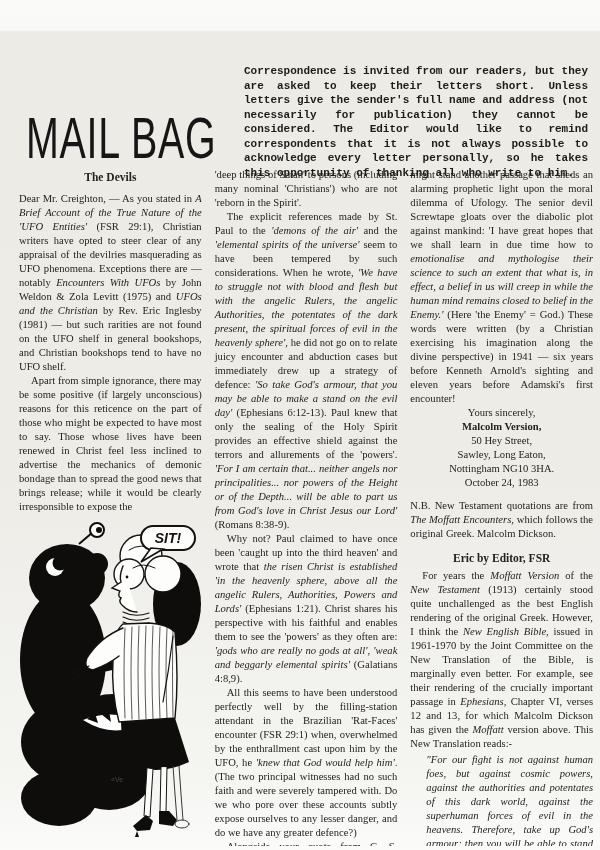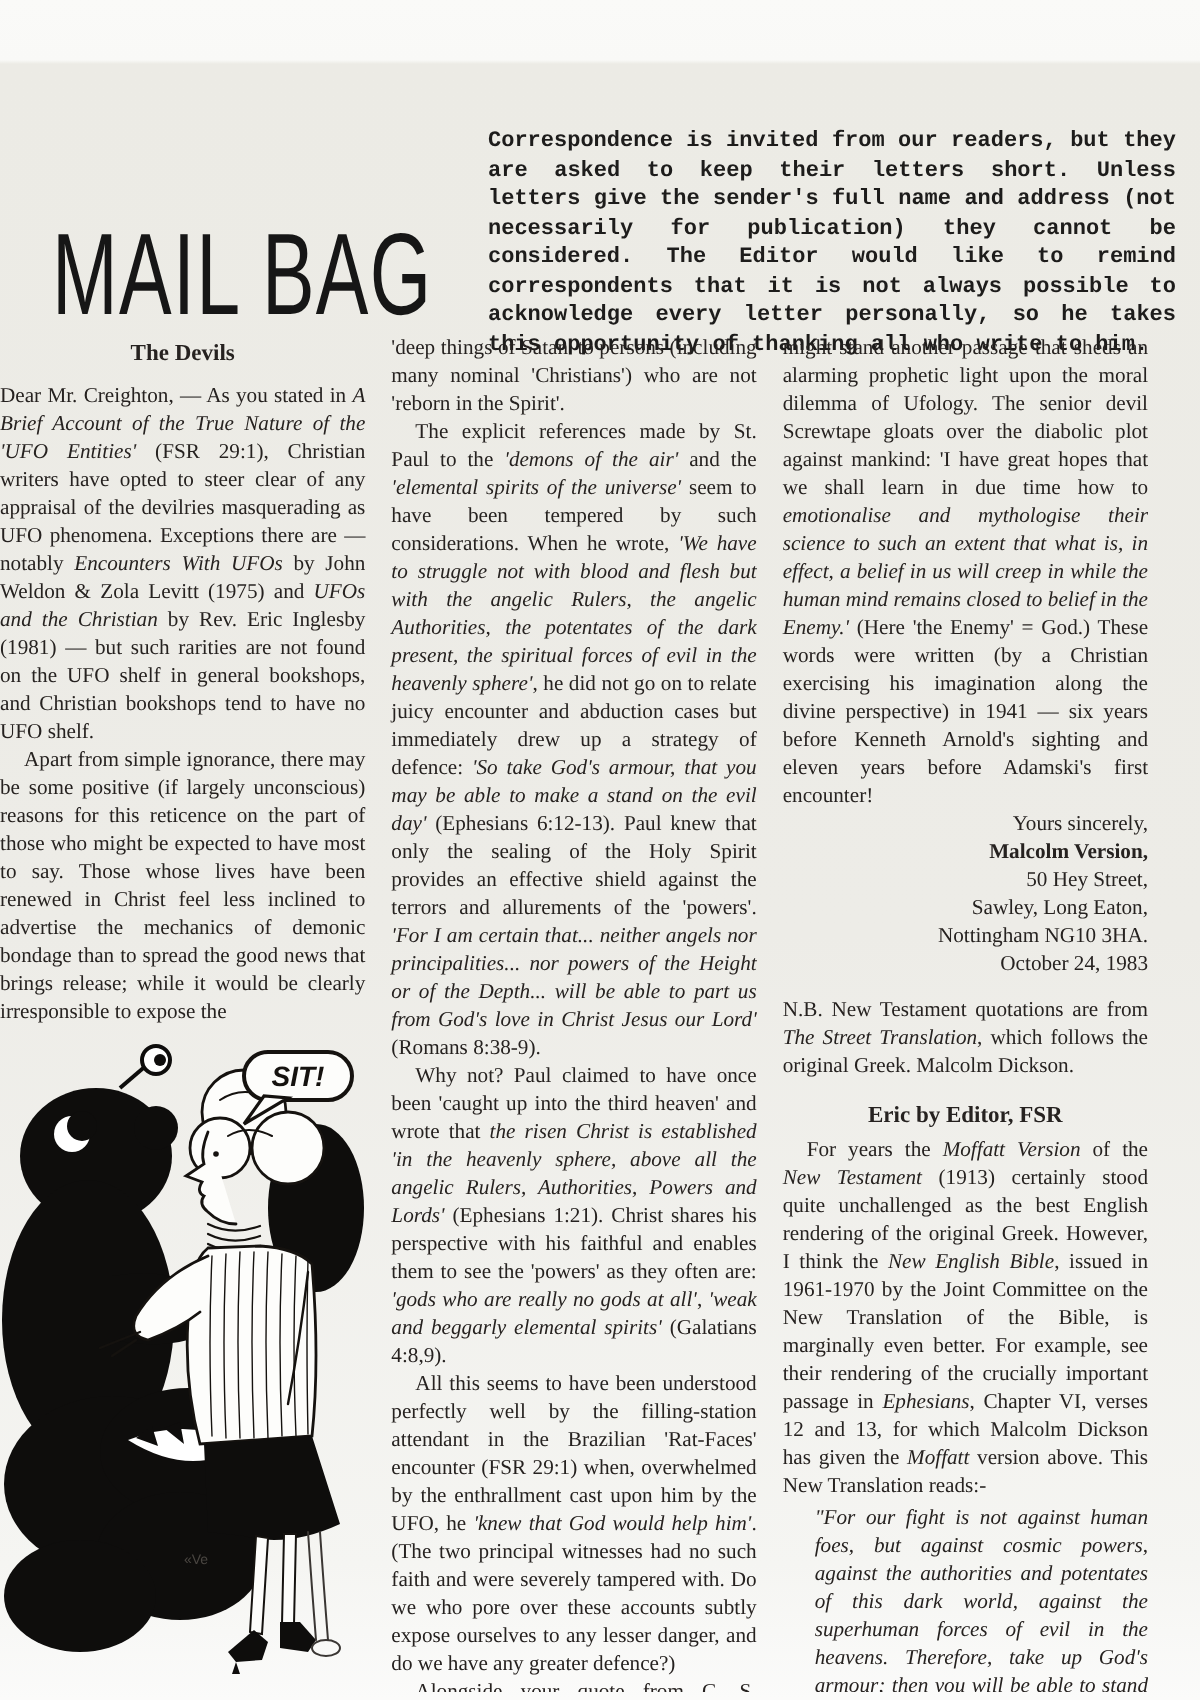--- a/index.html
+++ b/index.html
@@ -16,29 +16,29 @@
     transform:scaleX(0.68);transform-origin:left top;
     letter-spacing:1px;white-space:nowrap;
   }
   .intro{
     position:absolute;left:244px;top:53px;width:344px;
     font-family:Liberation Mono, monospace;
     font-weight:bold;font-size:11px;line-height:1.32;
     text-align:justify;color:#1d1c1b;
   }
   .columns{
-    position:absolute;left:0;top:168px;width:574px;height:678px;
+    position:absolute;left:19px;top:168px;width:574px;height:678px;
     display:flex;gap:13px;overflow:hidden;
   }
   .col{flex:1 1 0;min-width:0;font-size:10.6px;line-height:14px;text-align:justify;}
   .col h3.blk-h{font-size:11.5px;margin:2px 0 8px;text-align:center;font-weight:bold;}
   .col h3.blk-h:not(:first-child){margin-top:10px;margin-bottom:4px;}
   .blk-p{margin:0;text-indent:12px;}
   .blk-p0{margin:0;}
-  .blk-ln{margin:0;text-align:right;}
+  .blk-ln{margin:0;text-align:center;}
   .blk-nb{margin:9px 0 0 0;}
   .blk-q{margin:2px 0 0 16px;font-style:italic;}
   .cartoon{margin:6px 0 0 -2px;padding:0;}
   .cartoon svg{display:block;}
 </style>
 </head>
 <body>
 
 <h1 class="masthead">MAIL BAG</h1>
 
@@ -135,18 +135,18 @@
       <p class="blk-p">Alongside your quote from C. S. Lewis's  there</p>
     </div>
   <div class="col">
       <p class="blk-p0">might stand another passage that sheds an alarming prophetic light upon the moral dilemma of Ufology. The senior devil Screwtape gloats over the diabolic plot against mankind: 'I have great hopes that we shall learn in due time how to <i>emotionalise and mythologise their science to such an extent that what is, in effect, a belief in us will creep in while the human mind remains closed to belief in the Enemy.'</i> (Here 'the Enemy' = God.) These words were written (by a Christian exercising his imagination along the divine perspective) in 1941 — six years before Kenneth Arnold's sighting and eleven years before Adamski's first encounter!</p>
       <p class="blk-ln">Yours sincerely,</p>
       <p class="blk-ln"><b>Malcolm Version,</b></p>
       <p class="blk-ln">50 Hey Street,</p>
       <p class="blk-ln">Sawley, Long Eaton,</p>
       <p class="blk-ln">Nottingham NG10 3HA.</p>
       <p class="blk-ln">October 24, 1983</p>
-      <p class="blk-nb">N.B. New Testament quotations are from <i>The Street Translation</i>, which follows the original Greek. Malcolm Dickson.</p>
+      <p class="blk-nb">N.B. New Testament quotations are from <i>The Moffatt Encounters</i>, which follows the original Greek. Malcolm Dickson.</p>
       <h3 class="blk-h">Eric by Editor, FSR</h3>
       <p class="blk-p">For years the <i>Moffatt Version</i> of the <i>New Testament</i> (1913) certainly stood quite unchallenged as the best English rendering of the original Greek. However, I think the <i>New English Bible</i>, issued in 1961-1970 by the Joint Committee on the New Translation of the Bible, is marginally even better. For example, see their rendering of the crucially important passage in <i>Ephesians</i>, Chapter VI, verses 12 and 13, for which Malcolm Dickson has given the <i>Moffatt</i> version above. This New Translation reads:-</p>
       <p class="blk-q"><i>"For our fight is not against human foes, but against cosmic powers, against the authorities and potentates of this dark world, against the superhuman forces of evil in the heavens. Therefore, take up God's armour; then you will be able to stand your ground when things are at their worst. . ."</i></p>
     </div>
 </div>
 
 </body></html>

